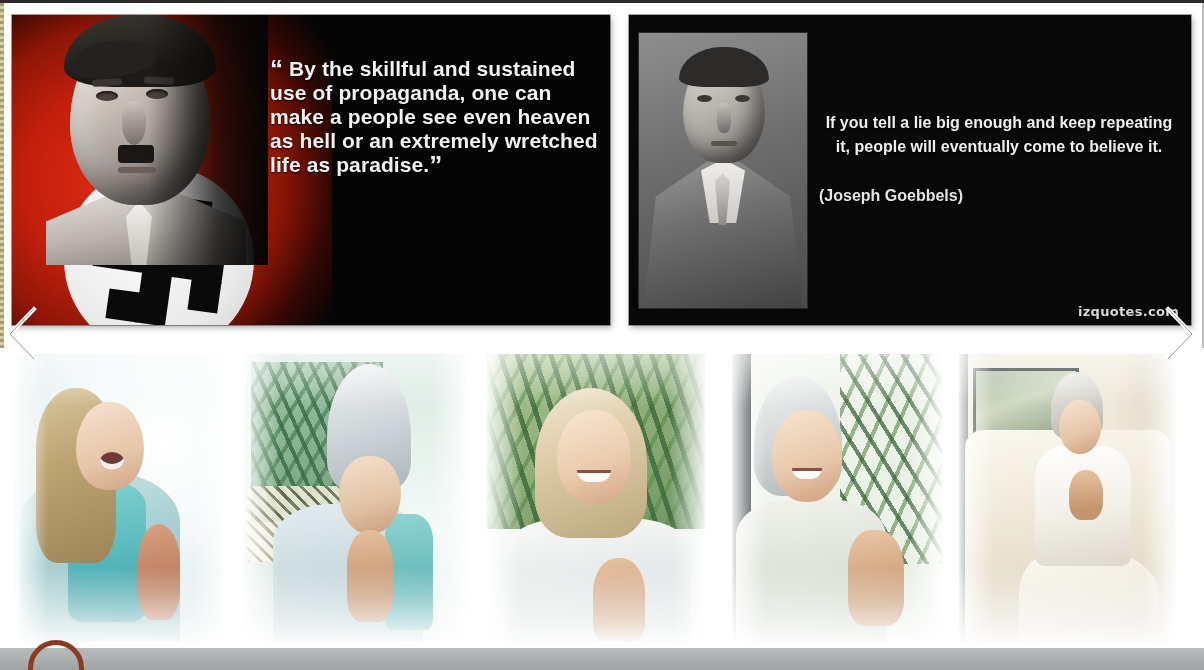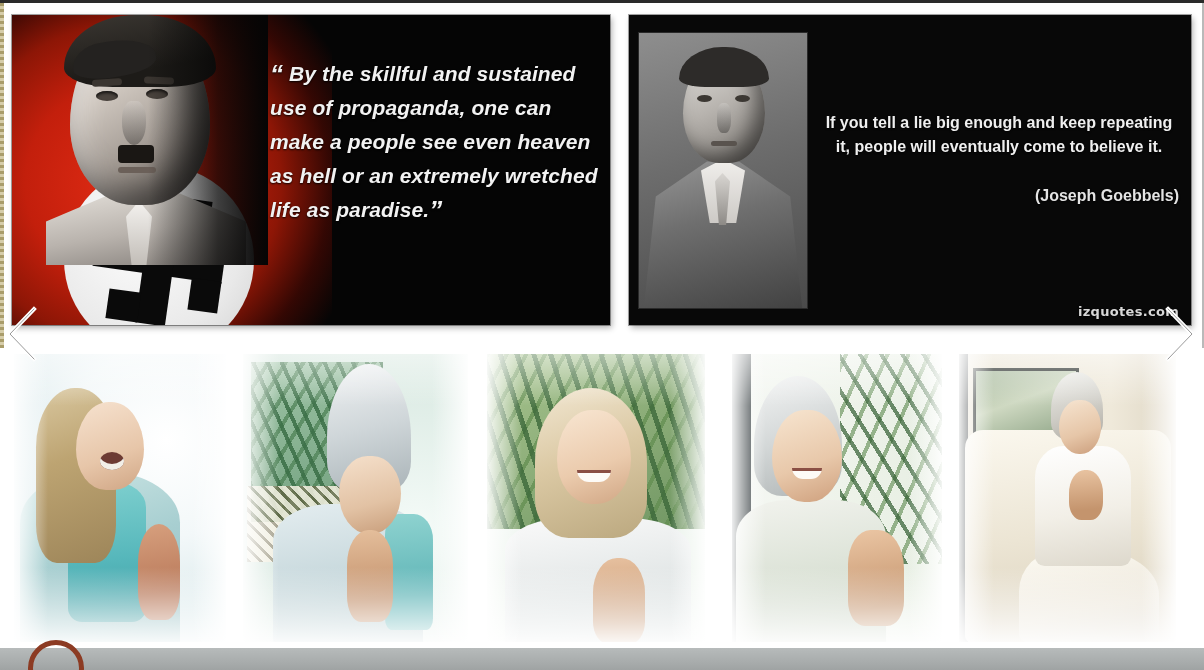--- a/index.html
+++ b/index.html
@@ -185,24 +185,23 @@
 
   .quote-block {
     position: absolute;
     left: 258px; top: 42px;
     width: 330px;
     color: #f2f2f2;
     text-shadow: 0 1px 2px rgba(0,0,0,.9);
   }
   .quote-text {
     font-size: 21px;
-    line-height: 34px;
+    line-height: 24px;
     font-weight: 600;
     letter-spacing: .1px;
-    font-style: italic;
   }
   .qmark {
     font-size: 26px;
     font-weight: 700;
     vertical-align: -2px;
   }
   .attrib {
     margin-top: 26px;
     text-align: right;
     font-size: 16px;
@@ -279,21 +278,21 @@
     color: #efefef;
     font-size: 16px;
     line-height: 24px;
     font-weight: 600;
     text-shadow: 0 1px 2px rgba(0,0,0,.9);
   }
   .g-attrib {
     position: absolute;
     left: 190px; top: 172px;
     width: 360px;
-    text-align: right;
+    text-align: left;
     color: #e4e4e4;
     font-size: 16px;
     font-weight: 600;
     text-shadow: 0 1px 2px rgba(0,0,0,.9);
   }
   .g-watermark {
     position: absolute;
     right: 12px; bottom: 6px;
     color: #d8d8d8;
     font-size: 13px;

